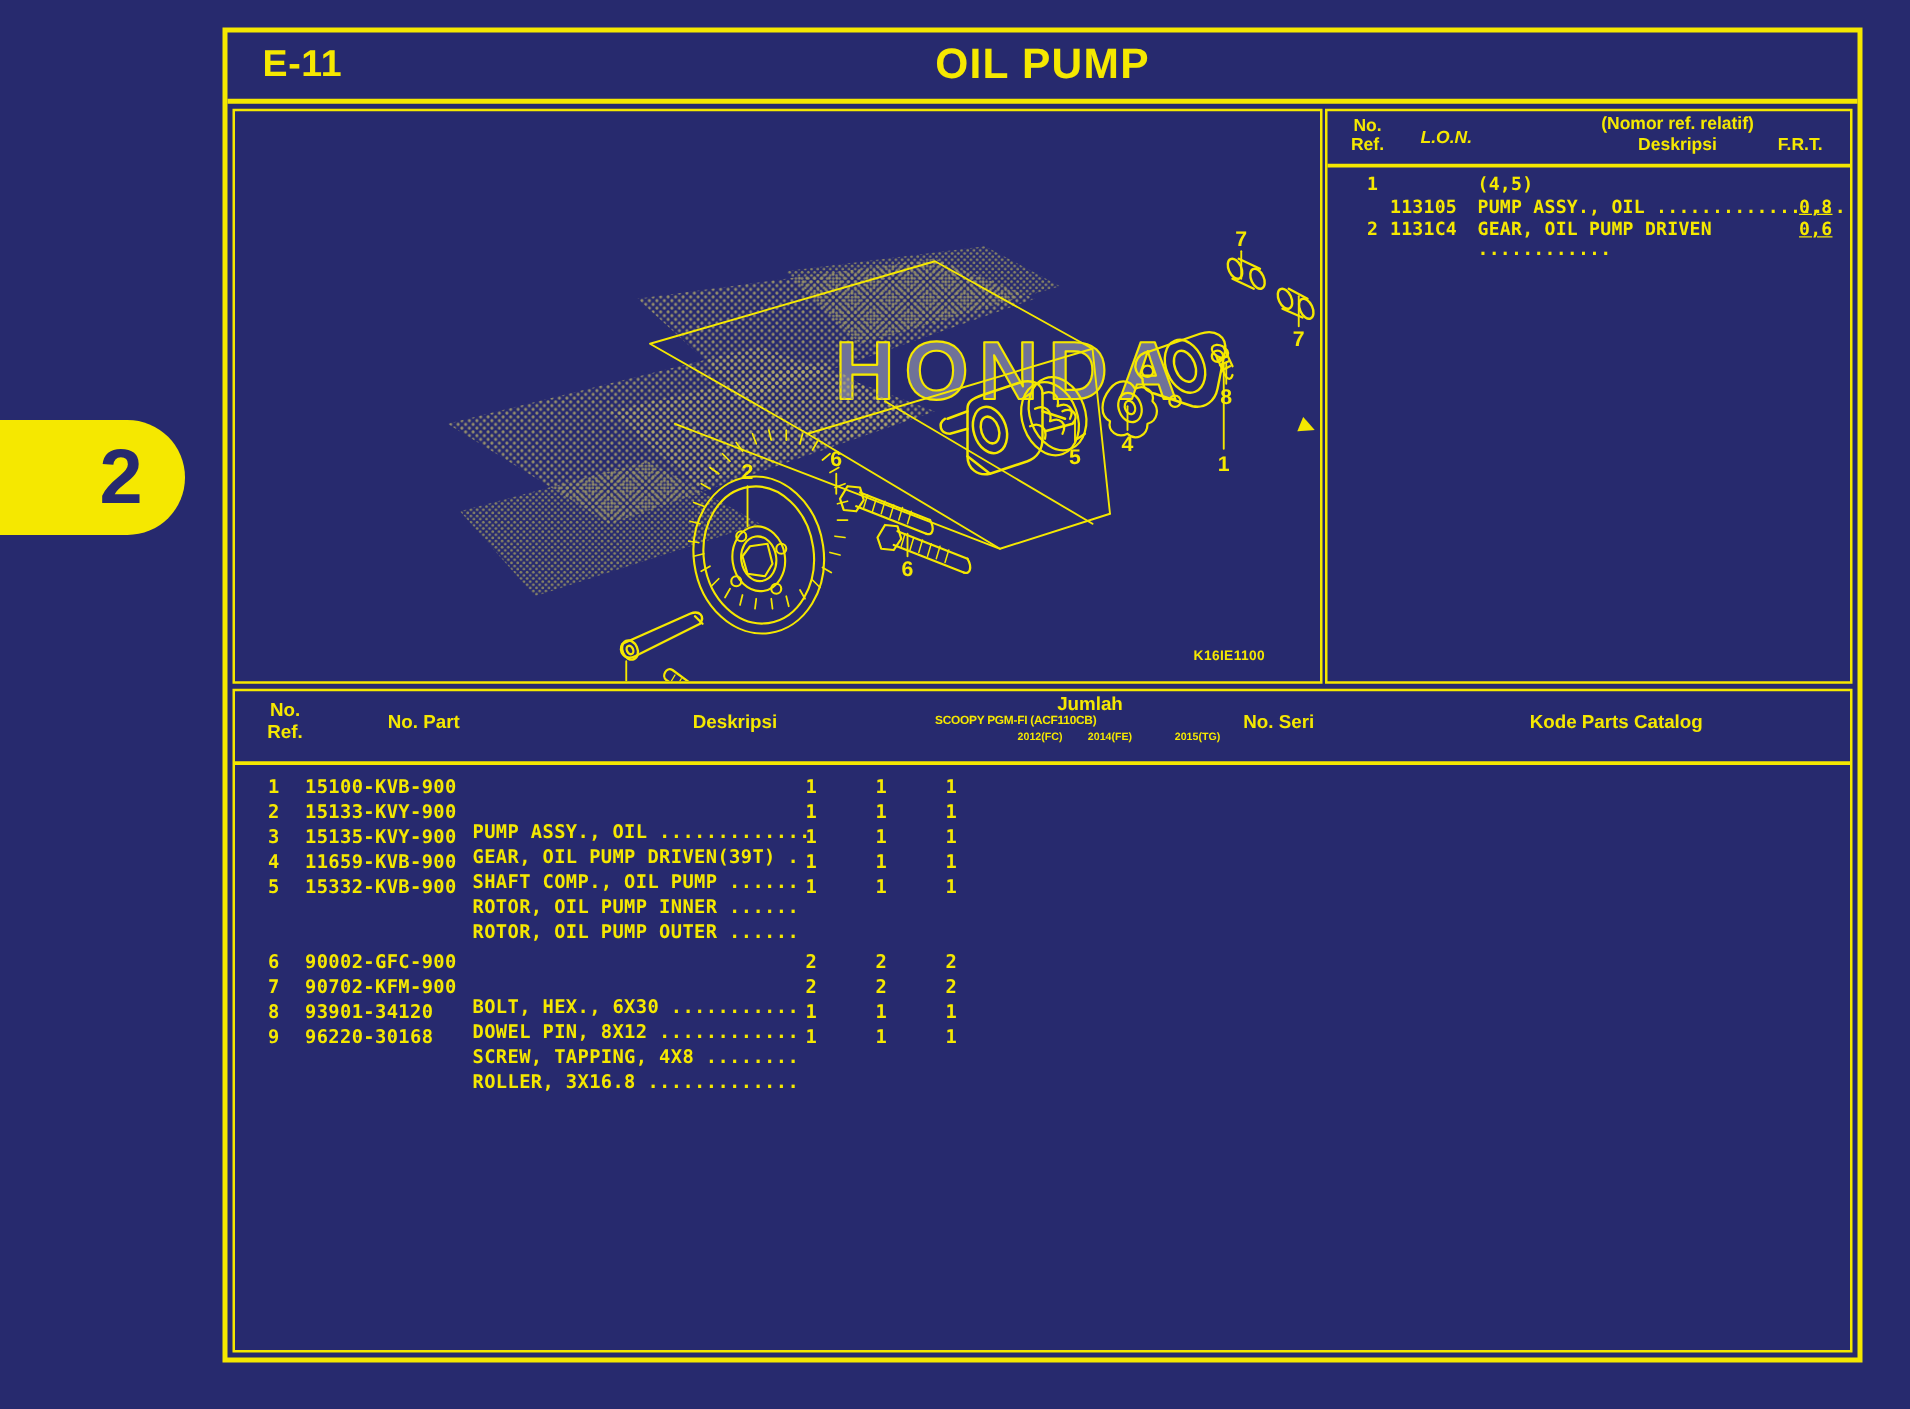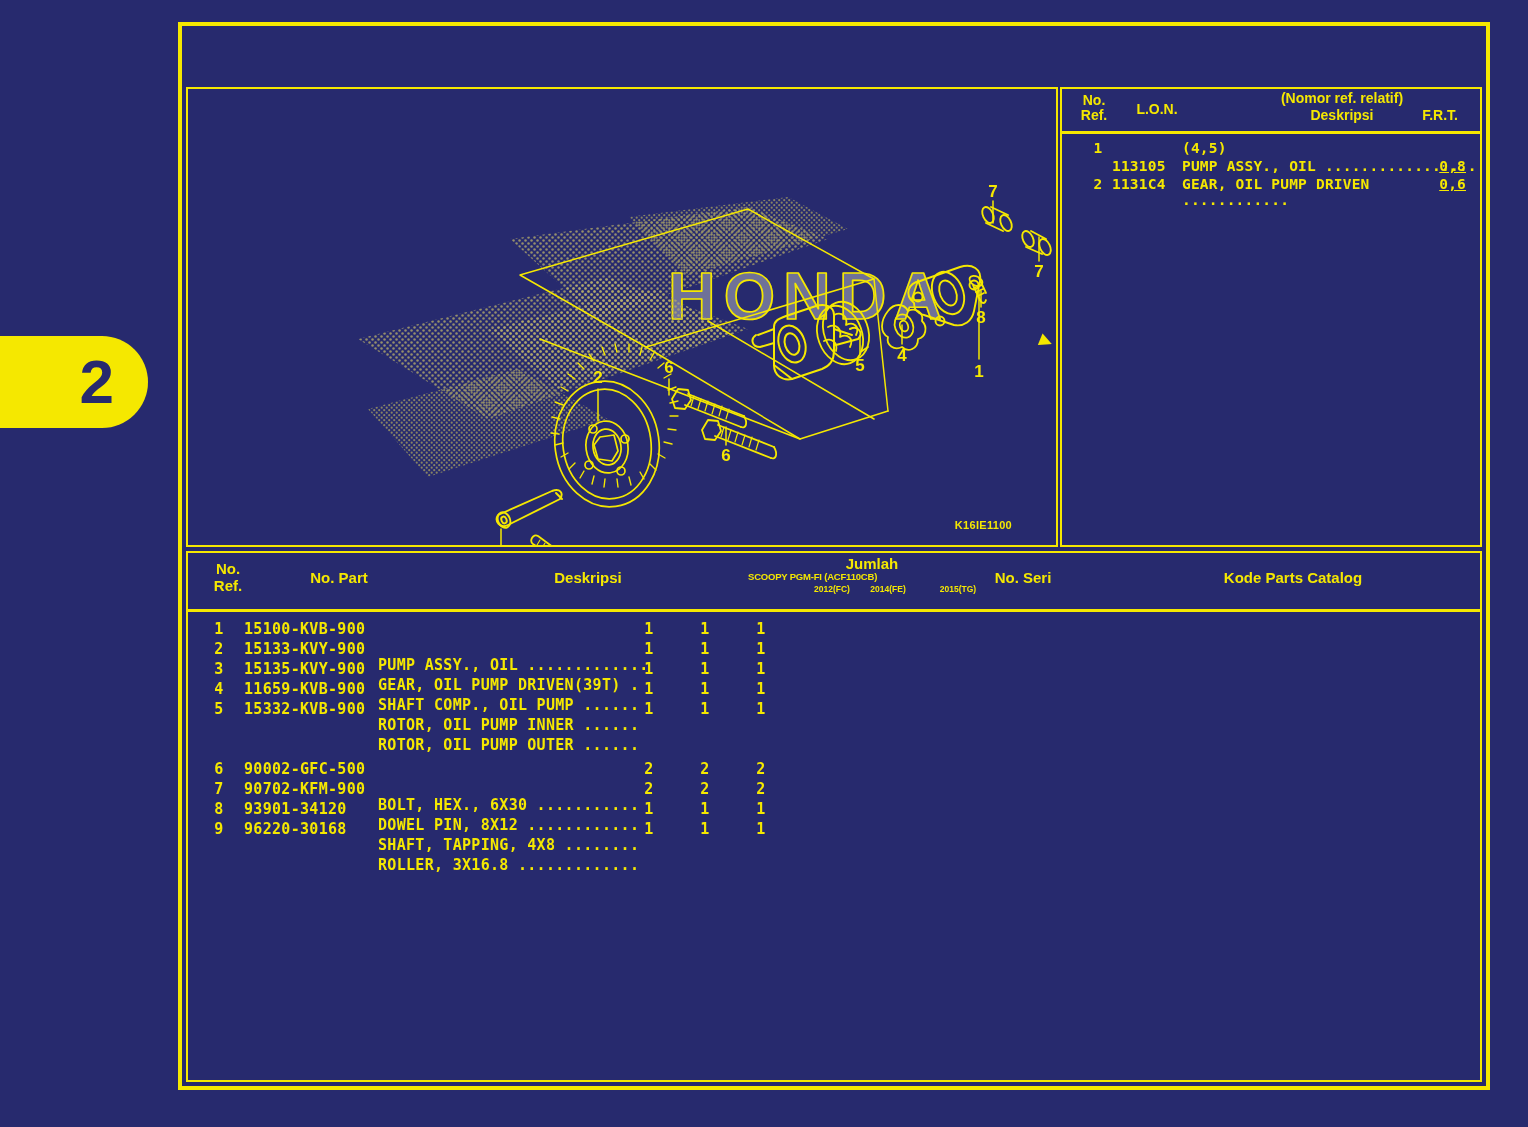--- a/index.html
+++ b/index.html
@@ -110,21 +110,21 @@
     height: 42px;
     border-bottom: 3px solid #f5e800;
   }
   .lon-h {
     position: absolute;
     font-size: 14px;
     font-weight: bold;
     line-height: 1.05;
   }
   #lon-h-noref  { left: 12px;  top: 4px;  text-align: center; width: 40px; }
-  #lon-h-lon    { left: 60px;  top: 13px; width: 70px; text-align: center; }
+  #lon-h-lon    { left: 60px;  top: 13px; width: 70px; text-align: center; font-style: italic; }
   #lon-h-relat  { left: 130px; top: 2px;  width: 300px; text-align: center; }
   #lon-h-desk   { left: 130px; top: 19px; width: 300px; text-align: center; }
   #lon-h-frt    { right: 22px; top: 19px; }
   #lon-body {
     position: relative;
     padding-top: 6px;
     font-family: "DejaVu Sans Mono", monospace;
     font-size: 14.5px;
     font-weight: bold;
     letter-spacing: 0.2px;
@@ -185,20 +185,24 @@
 </style>
 </head>
 <body>
 
 <div id="section-tab">
   <span class="num">2</span>
 </div>
 
 <div id="sheet">
 
+  <div id="header-bar">
+    <div id="page-code">E-11</div>
+    <div id="sheet-title">OIL PUMP</div>
+  </div>
 
   <div id="illus-panel">
     <svg id="illus-svg" width="868" height="456" viewBox="0 0 868 456">
       <defs>
         <pattern id="halftone" width="6" height="6" patternUnits="userSpaceOnUse">
           <rect width="6" height="6" fill="none"></rect>
           <circle cx="1.5" cy="1.5" r="1.25" fill="#b9b06a" opacity="0.75"></circle>
           <circle cx="4.5" cy="4.5" r="1.25" fill="#b9b06a" opacity="0.75"></circle>
         </pattern>
         <pattern id="halftone2" width="5" height="5" patternUnits="userSpaceOnUse">
@@ -480,38 +484,38 @@
         <span class="p-desc">ROTOR, OIL PUMP OUTER ......</span>
         <span class="p-q1">1</span>
         <span class="p-q2">1</span>
         <span class="p-q3">1</span>
       </div>
 
       <div class="prow gap"></div>
 
       <div class="prow">
         <span class="p-ref">6</span>
-        <span class="p-part">90002-GFC-500</span>
+        <span class="p-part">90002-GFC-900</span>
         <span class="p-desc">BOLT, HEX., 6X30 ...........</span>
         <span class="p-q1">2</span>
         <span class="p-q2">2</span>
         <span class="p-q3">2</span>
       </div>
       <div class="prow">
         <span class="p-ref">7</span>
         <span class="p-part">90702-KFM-900</span>
         <span class="p-desc">DOWEL PIN, 8X12 ............</span>
         <span class="p-q1">2</span>
         <span class="p-q2">2</span>
         <span class="p-q3">2</span>
       </div>
       <div class="prow">
         <span class="p-ref">8</span>
         <span class="p-part">93901-34120</span>
-        <span class="p-desc">SHAFT, TAPPING, 4X8 ........</span>
+        <span class="p-desc">SCREW, TAPPING, 4X8 ........</span>
         <span class="p-q1">1</span>
         <span class="p-q2">1</span>
         <span class="p-q3">1</span>
       </div>
       <div class="prow">
         <span class="p-ref">9</span>
         <span class="p-part">96220-30168</span>
         <span class="p-desc">ROLLER, 3X16.8 .............</span>
         <span class="p-q1">1</span>
         <span class="p-q2">1</span>

